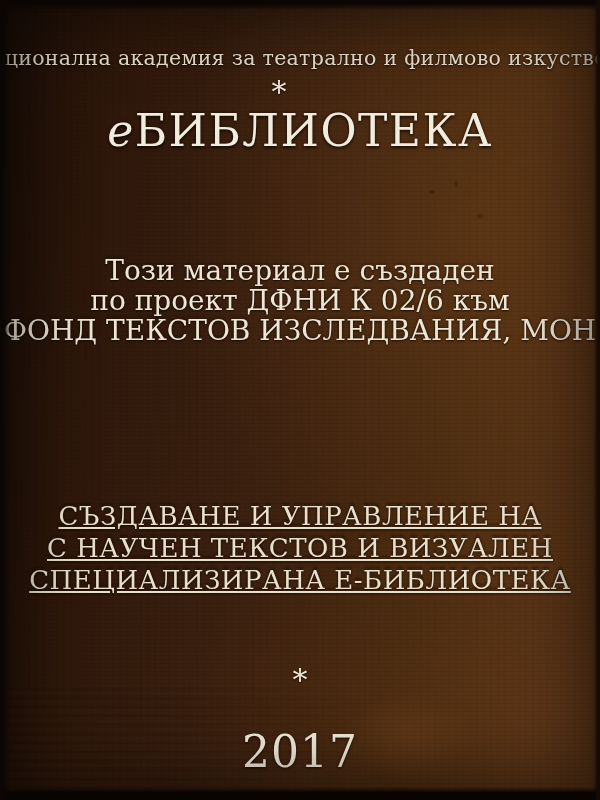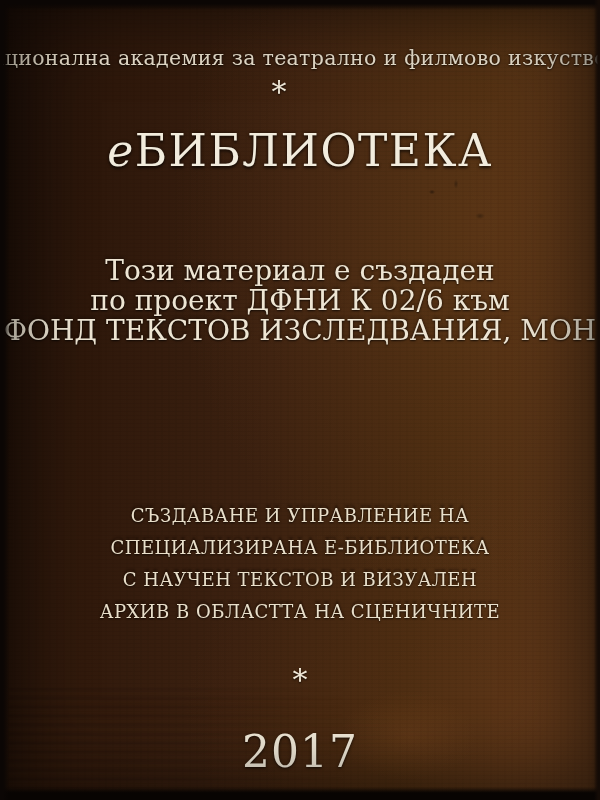--- a/index.html
+++ b/index.html
@@ -80,44 +80,45 @@
   }
   .star {
     font-size: 30px;
     line-height: 32px;
     color: #f1e9d8;
     text-shadow: 0 1px 2px rgba(0,0,0,0.7);
   }
   .star-top { top: 76px; transform: translateX(-21px); }
   .star-bottom { top: 664px; }
   .brand-title {
-    top: 120px;
+    top: 100px;
     font-size: 44px;
     line-height: 62px;
     letter-spacing: 1.5px;
     color: #f2ecdd;
     text-shadow: 0 2px 3px rgba(0,0,0,0.65), 0 -1px 3px rgba(0,0,0,0.3);
   }
   .brand-title::first-letter {
     font-style: italic;
   }
   .funding-note {
     top: 256px;
     font-size: 28px;
     line-height: 30px;
     color: #eee5d3;
     text-shadow: 0 1px 2px rgba(0,0,0,0.7), 0 -2px 3px rgba(0,0,0,0.3);
   }
   .project-title {
     top: 500px;
-    font-size: 18px;
+    font-size: 26px;
     line-height: 32px;
     letter-spacing: 0.5px;
     color: #e9dfca;
     text-shadow: 0 -3px 2px rgba(20,8,2,0.45), 0 1px 2px rgba(0,0,0,0.65);
+    text-decoration: underline;
   }
   .year {
     top: 729px;
     font-size: 44px;
     line-height: 46px;
     letter-spacing: 1px;
     color: #f1e9d8;
     text-shadow: 0 1px 3px rgba(0,0,0,0.7);
   }
 </style>
@@ -135,23 +136,22 @@
   <div class="block brand-title">еБИБЛИОТЕКА</div>
 
   <div class="block funding-note">
     <div>Този материал е създаден</div>
     <div>по проект ДФНИ К 02/6 към</div>
     <div>ФОНД ТЕКСТОВ ИЗСЛЕДВАНИЯ, МОН</div>
   </div>
 
   <div class="block project-title">
     <div>СЪЗДАВАНЕ И УПРАВЛЕНИЕ НА</div>
+    <div>С НАУЧЕН ТЕКСТОВ И ВИЗУАЛЕН</div>
     <div>СПЕЦИАЛИЗИРАНА Е-БИБЛИОТЕКА</div>
-    <div>С НАУЧЕН ТЕКСТОВ И ВИЗУАЛЕН</div>
-    <div>АРХИВ В ОБЛАСТТА НА СЦЕНИЧНИТЕ</div>
   </div>
 
   <div class="block star star-bottom">*</div>
 
   <div class="block year">2017</div>
 
   <div class="vignette"></div>
   <div class="edge edge-top"></div>
   <div class="edge edge-bottom"></div>
   <div class="edge edge-left"></div>

